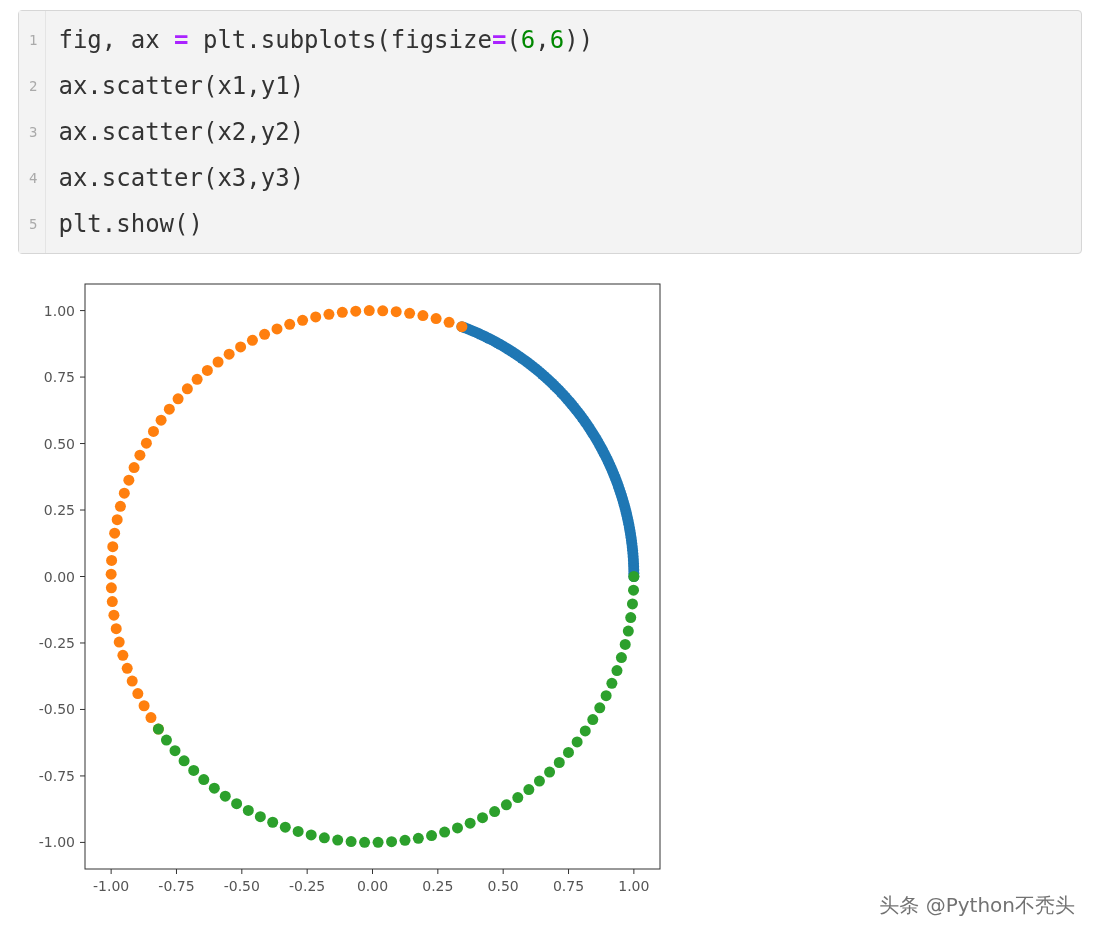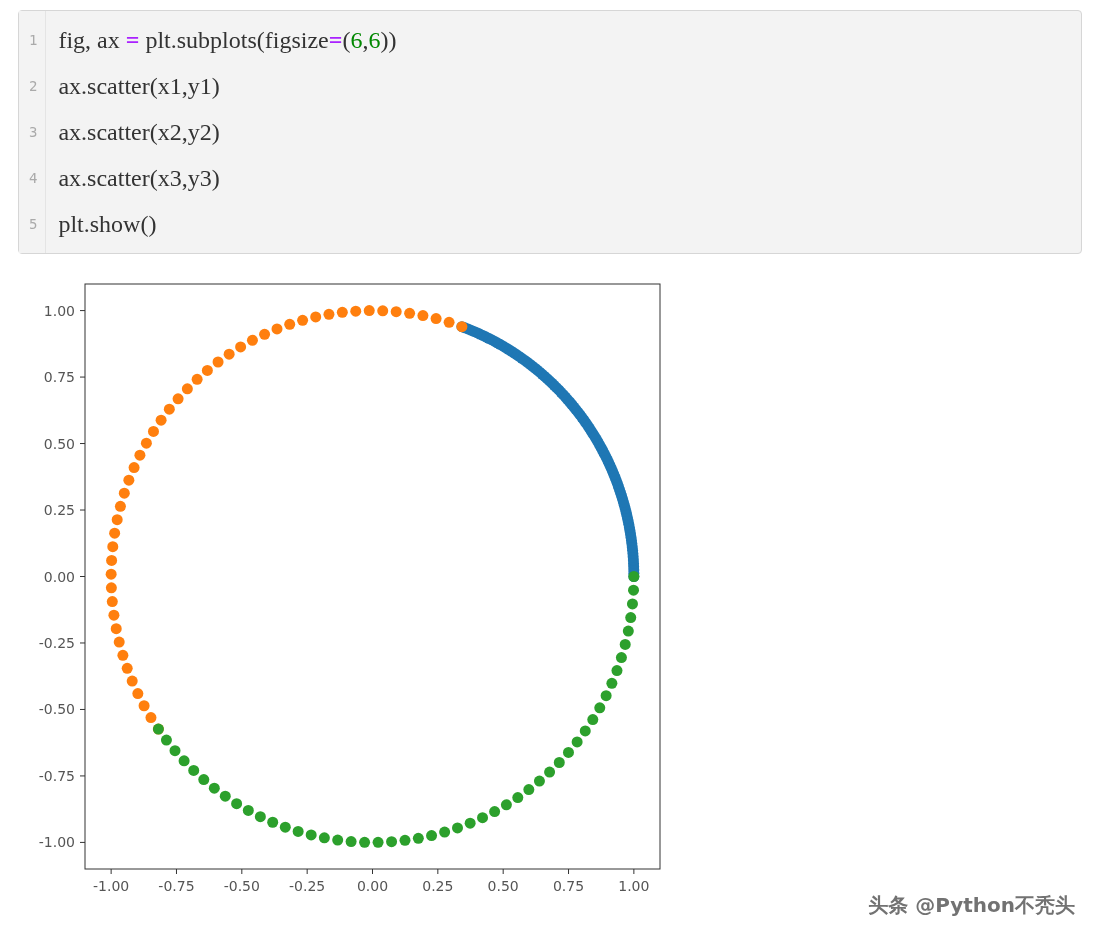--- a/index.html
+++ b/index.html
@@ -30,38 +30,37 @@
     font-size: 14px;
     line-height: 46px;
     user-select: none;
     border-right: 1px solid #e4e4e4;
     background: #f3f3f3;
   }
   .gutter div { height:46px; }
   .code {
     padding: 6px 12px;
     white-space: pre;
-    font-family: Liberation Serif, serif;
   }
   .tok-op   { color: #aa22ff; font-weight: bold; }
   .tok-name { color: #333; }
   .tok-num  { color: #008800; }
   .tok-punc { color: #333; }
   .chart-wrap {
     position: relative;
     margin-left: 15px;
   }
   svg { display:block; }
   .axis-tick { font-size: 14px; fill:#555; font-family:"DejaVu Sans",Arial,sans-serif; }
   .watermark {
     position: absolute;
     right: 25px;
     bottom: 15px;
     font-size: 20px;
-    font-weight: 700;
+    font-weight: 400;
     color: #444;
     opacity: 0.75;
   }
 </style>
 </head>
 <body>
 
 <div class="code-block">
   <div class="gutter" id="gutter">
       <div>1</div>

